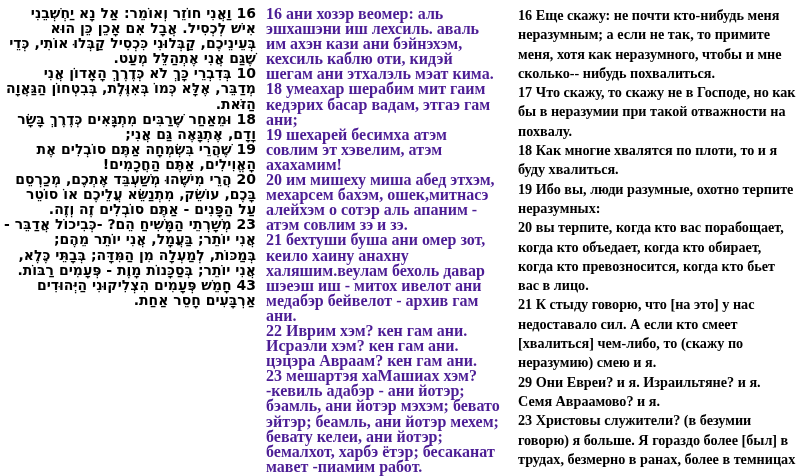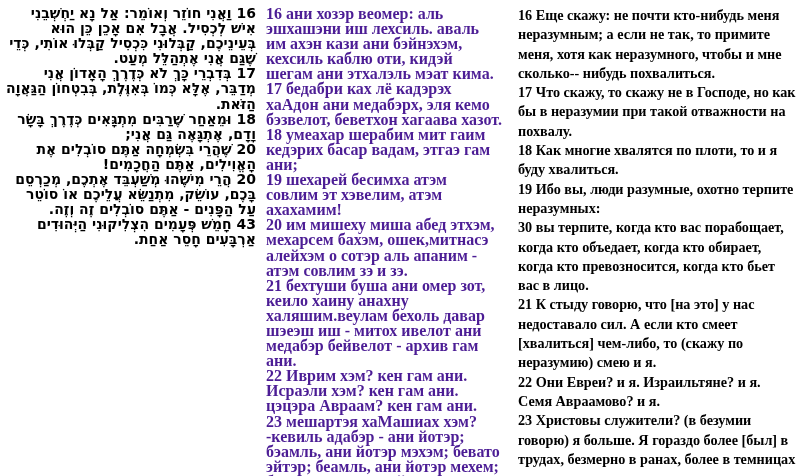--- a/index.html
+++ b/index.html
@@ -72,44 +72,44 @@
     margin-bottom: 0px;
   }
 </style>
 </head>
 <body>
 
 <div class="page">
 
   <div class="col col-hebrew">
     <p class="vs">16 וַאֲנִי חוֹזֵר וְאוֹמֵר: אַל נָא יַחְשְׁבֵנִי אִישׁ לְכְסִיל. אֲבָל אִם אָכֵן כֵּן הוּא בְּעֵינֵיכֶם, קַבְּלוּנִי כִּכְסִיל קַבְּלוּ אוֹתִי, כְּדֵי שֶׁגַּם אֲנִי אֶתְהַלֵּל מְעַט.</p>
-    <p class="vs">17 בְּדִבְרֵי כָּךְ לֹא כְּדֶרֶךְ הָאָדוֹן אֲנִי מְדַבֵּר, אֶלָּא כְּמוֹ בְּאִוֶּלֶת, בְּבִטְחוֹן הַגַּאֲוָה הַזֹּאת.</p>
+    <p class="vs">10 בְּדִבְרֵי כָּךְ לֹא כְּדֶרֶךְ הָאָדוֹן אֲנִי מְדַבֵּר, אֶלָּא כְּמוֹ בְּאִוֶּלֶת, בְּבִטְחוֹן הַגַּאֲוָה הַזֹּאת.</p>
     <p class="vs">18 וּמֵאַחַר שֶׁרַבִּים מִתְגָּאִים כְּדֶרֶךְ בָּשָׂר וָדָם, אֶתְגָּאֶה גַּם אֲנִי;</p>
-    <p class="vs">20 שֶׁהֲרֵי בִּשְׂמְחָה אַתֶּם סוֹבְלִים אֶת הָאֱוִילִים, אַתֶּם הַחֲכָמִים!</p>
+    <p class="vs">19 שֶׁהֲרֵי בִּשְׂמְחָה אַתֶּם סוֹבְלִים אֶת הָאֱוִילִים, אַתֶּם הַחֲכָמִים!</p>
     <p class="vs">20 הֲרֵי מִישֶׁהוּ מְשַׁעְבֵּד אֶתְכֶם, מְכַרְסֵם בָּכֶם, עוֹשֵׂק, מִתְנַשֵּׂא עֲלֵיכֶם אוֹ סוֹטֵר עַל הַפָּנִים - אַתֶּם סוֹבְלִים זֶה וְזֶה.</p>
+    <p class="vs">23 מְשָׁרְתֵי הַמָּשִׁיחַ הֵם? -כְּבִיכוֹל אֲדַבֵּר - אֲנִי יוֹתֵר; בַּעֲמָל, אֲנִי יוֹתֵר מֵהֶם; בְּמַכּוֹת, לְמַעְלָה מִן הַמִּדָּה; בְּבָתֵּי כֶּלֶא, אֲנִי יוֹתֵר; בְּסַכָּנוֹת מָוֶת - פְּעָמִים רַבּוֹת.</p>
     <p class="vs">43 חָמֵשׁ פְּעָמִים הִצְלִיקוּנִי הַיְּהוּדִים אַרְבָּעִים חָסֵר אַחַת.</p>
   </div>
 
   <div class="col col-translit">
     <p class="vs">16 ани хозэр веомер: аль эшхашэни иш лехсиль. аваль им ахэн кази ани бэйнэхэм, кехсиль каблю оти, кидэй шегам ани этхалэль мэат кима.</p>
-    <p class="vs">17 бедабри ках лё кадэрэх хаАдон ани медабэрх, эля кемо бэзвелот, беветхон хагаава хазот.</p>
     <p class="vs">18 умеахар шерабим мит гаим кедэрих басар вадам, этгаэ гам ани;</p>
     <p class="vs">19 шехарей бесимха атэм совлим эт хэвелим, атэм ахахамим!</p>
     <p class="vs">20 им мишеху миша абед этхэм, мехарсем бахэм, ошек,митнасэ алейхэм о сотэр аль апаним - атэм совлим зэ и зэ.</p>
     <p class="vs">21 бехтуши буша ани омер зот, кеило хаину анахну халяшим.веулам бехоль давар шэеэш иш - митох ивелот ани медабэр бейвелот - архив гам ани.</p>
     <p class="vs">22 Иврим хэм? кен гам ани. Исраэли хэм? кен гам ани. цэцэра Авраам? кен гам ани.</p>
     <p class="vs">23 мешартэя хаМашиах хэм? -кевиль адабэр - ани йотэр; бэамль, ани йотэр мэхэм; бевато эйтэр; беамль, ани йотэр мехем; бевату келеи, ани йотэр; бемалхот, харбэ ётэр; бесаканат мавет -пиамим работ.</p>
     <p class="vs">24 хамеш пеамим хееслькуни хаЙехудим арбаим хасэр ахат.</p>
   </div>
 
   <div class="col col-russian">
     <p class="vs">16 Еще скажу: не почти кто-нибудь меня неразумным; а если не так, то примите меня, хотя как неразумного, чтобы и мне сколько-- нибудь похвалиться.</p>
     <p class="vs">17 Что скажу, то скажу не в Господе, но как бы в неразумии при такой отважности на похвалу.</p>
     <p class="vs">18 Как многие хвалятся по плоти, то и я буду хвалиться.</p>
     <p class="vs">19 Ибо вы, люди разумные, охотно терпите неразумных:</p>
-    <p class="vs">30 вы терпите, когда кто вас порабощает, когда кто объедает, когда кто обирает, когда кто превозносится, когда кто бьет вас в лицо.</p>
+    <p class="vs">20 вы терпите, когда кто вас порабощает, когда кто объедает, когда кто обирает, когда кто превозносится, когда кто бьет вас в лицо.</p>
     <p class="vs">21 К стыду говорю, что [на это] у нас недоставало сил. А если кто смеет [хвалиться] чем-либо, то (скажу по неразумию) смею и я.</p>
-    <p class="vs">22 Они Евреи? и я. Израильтяне? и я. Семя Авраамово? и я.</p>
+    <p class="vs">29 Они Евреи? и я. Израильтяне? и я. Семя Авраамово? и я.</p>
     <p class="vs">23 Христовы служители? (в безумии говорю) я больше. Я гораздо более [был] в трудах, безмерно в ранах, более в темницах и многократно при смерти.</p>
 
   </div>
 
 </div>
 
 </body></html>

